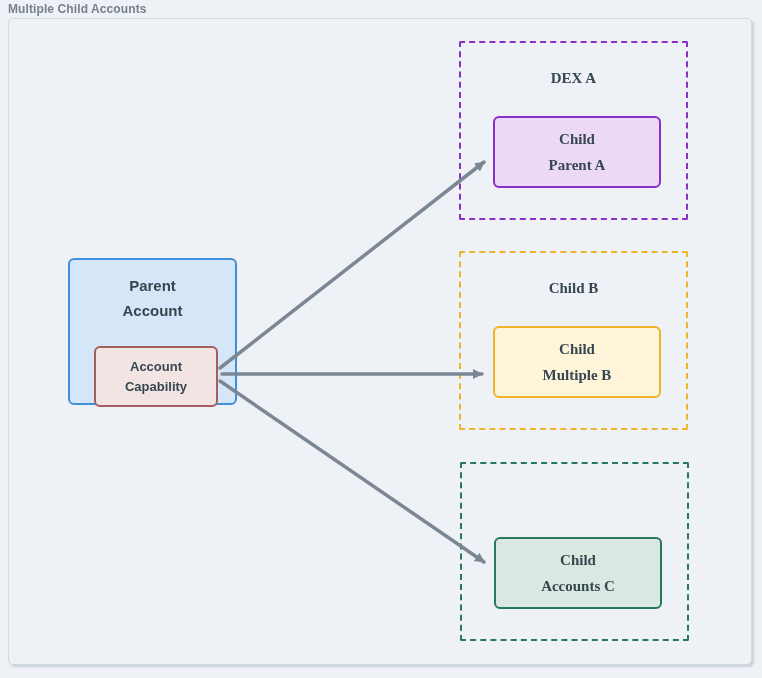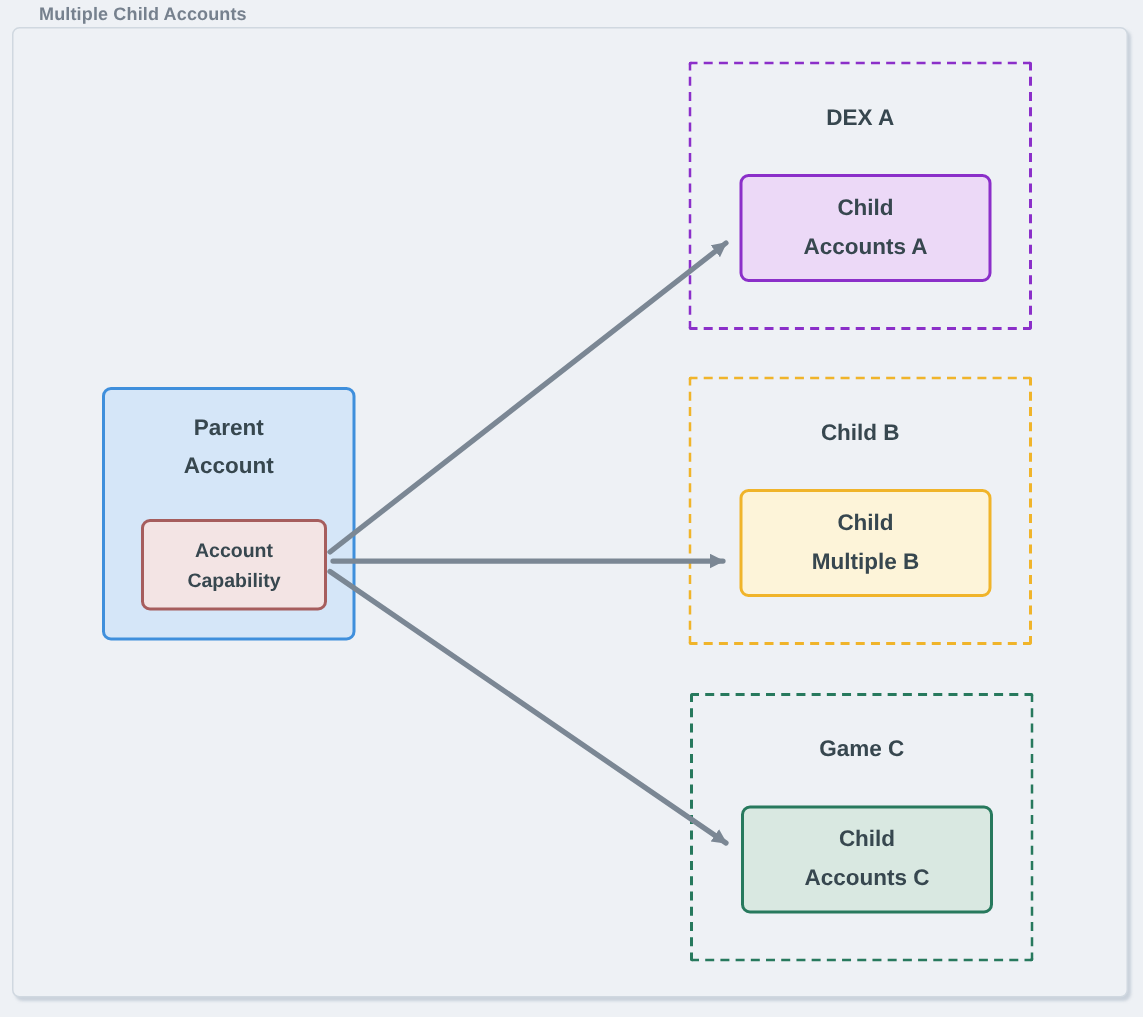--- a/index.html
+++ b/index.html
@@ -32,21 +32,20 @@
     overflow: hidden;
   }
   .diagram-title {
     position: absolute;
     left: 8px;
     top: 2px;
     font-size: 12px;
     font-weight: 600;
     color: var(--title-text);
     letter-spacing: 0.1px;
-    margin-left: 18px;
   }
   .outer-container {
     position: absolute;
     left: 8px;
     top: 18px;
     width: 744px;
     height: 647px;
     border: 1px solid var(--container-border);
     border-radius: 5px;
     background: var(--canvas-bg);
@@ -67,21 +66,21 @@
     stroke-linecap: round;
   }
   .arrow-fill { fill: var(--arrow); }
 
   
   .parent-box {
     position: absolute;
     left: 68px;
     top: 258px;
     width: 169px;
-    height: 169px;
+    height: 147px;
     background: var(--parent-fill);
     border: 2px solid var(--parent-border);
     border-radius: 6px;
     z-index: 2;
     padding-left: 33px;
   }
   .parent-label {
     position: absolute;
     top: 13px;
     left: 0;
@@ -112,20 +111,21 @@
     text-align: center;
   }
 
   
   .group {
     position: absolute;
     width: 229px;
     height: 179px;
     border-radius: 2px;
     z-index: 1;
+    font-family: Liberation Serif, serif;
   }
   .group.g-purple { border: 2px dashed var(--purple-accent); }
   .group.g-yellow { border: 2px dashed var(--yellow-accent); }
   .group.g-green  { border: 2px dashed var(--green-accent); }
   .group-dex-a  { left: 459px; top: 41px; }
   .group-defi-b { left: 459px; top: 251px; }
   .group-game-c { left: 460px; top: 462px; }
   .group-label {
     position: absolute;
     top: 27px;
@@ -174,34 +174,33 @@
     <div class="capability-box">
       <span style="display:block">Account</span>
       <span style="display:block">Capability</span>
     </div>
   </div>
 
   <div class="group g-purple group-dex-a">
     <div class="group-label">DEX A</div>
     <div class="child-box">
       <span style="display:block">Child</span>
-      <span style="display:block">Accounts A</span>
+      <span style="display:block">Parent A</span>
     </div>
   </div>
 
   <div class="group g-yellow group-defi-b">
     <div class="group-label">Child B</div>
     <div class="child-box">
       <span style="display:block">Child</span>
       <span style="display:block">Multiple B</span>
     </div>
   </div>
 
   <div class="group g-green group-game-c">
-    <div class="group-label">Game C</div>
     <div class="child-box">
       <span style="display:block">Child</span>
       <span style="display:block">Accounts C</span>
     </div>
   </div>
 
   <svg class="arrow-layer" viewBox="0 0 762 678">
     <defs>
       <marker id="arrowhead" markerWidth="12" markerHeight="12" refX="9" refY="5" orient="auto" markerUnits="userSpaceOnUse">
         <path d="M0,0 L10,5 L0,10 Z" class="arrow-fill"></path>

